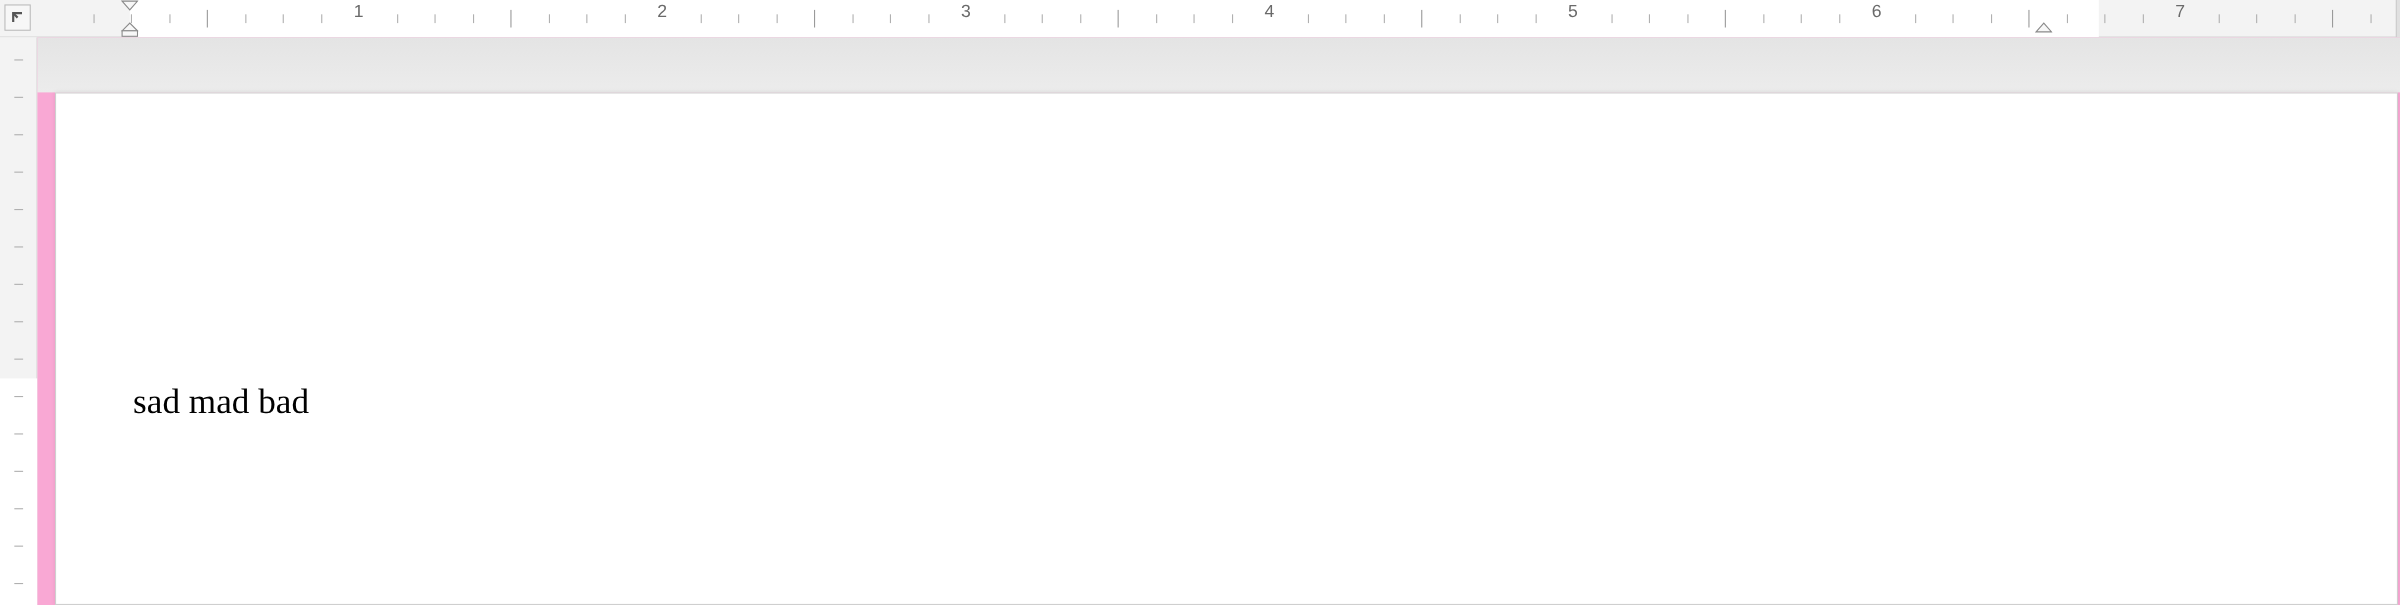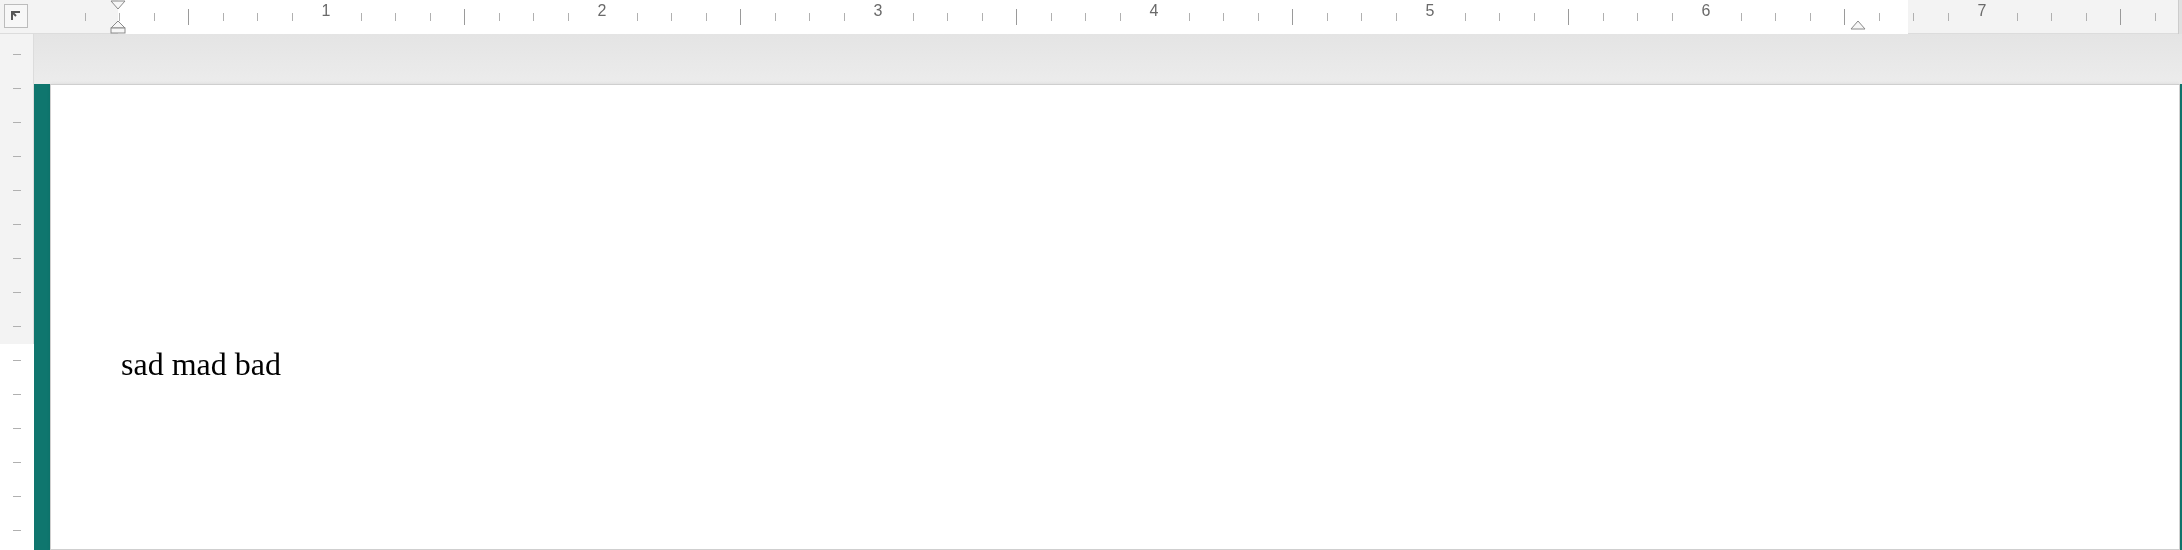--- a/index.html
+++ b/index.html
@@ -113,21 +113,21 @@
     border-top: 1px solid #b0b0b0;
   }
 
   
   .workspace {
     position: absolute;
     left: 34px;
     top: 34px;
     right: 0;
     bottom: 0;
-    background: #0f766e;
+    background: #f9a8d4;
   }
   .workspace-shade {
     position: absolute;
     left: 0;
     top: 0;
     right: 0;
     height: 50px;
     background: linear-gradient(#e4e4e4, #ececec);
   }
   .page {

